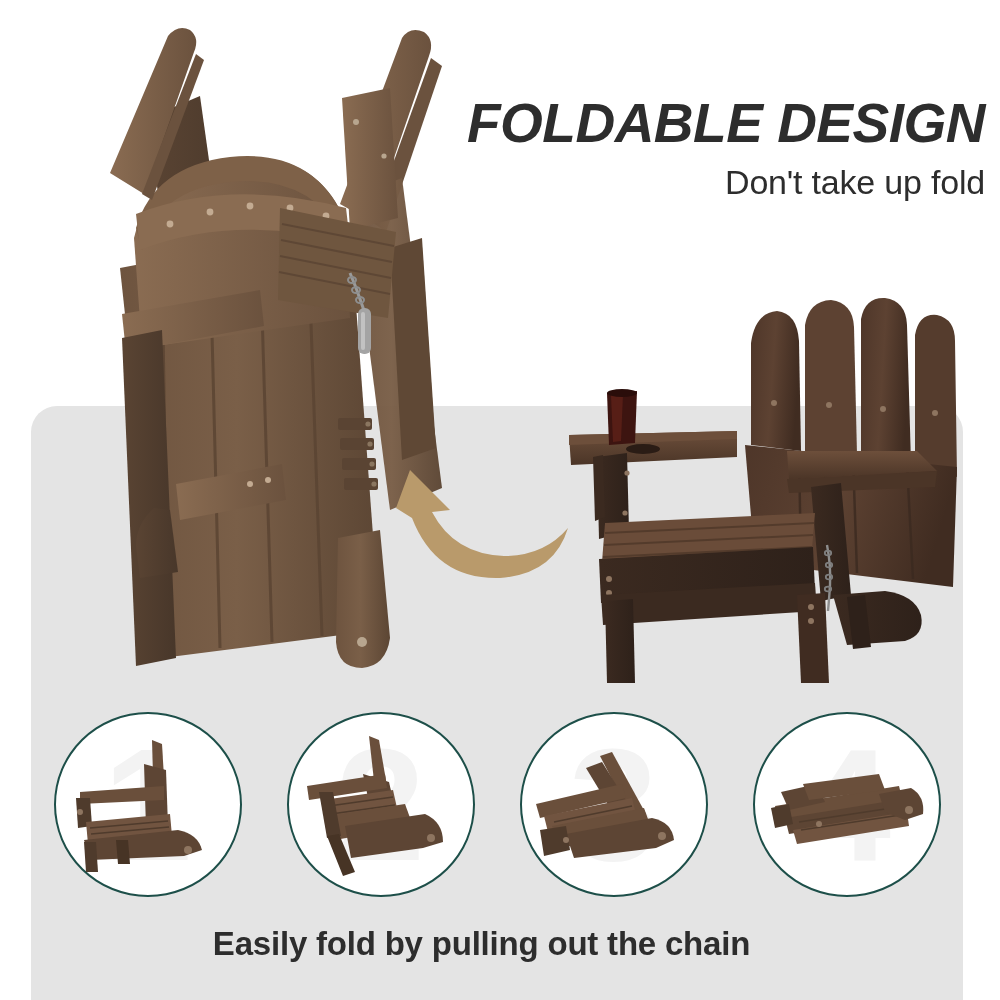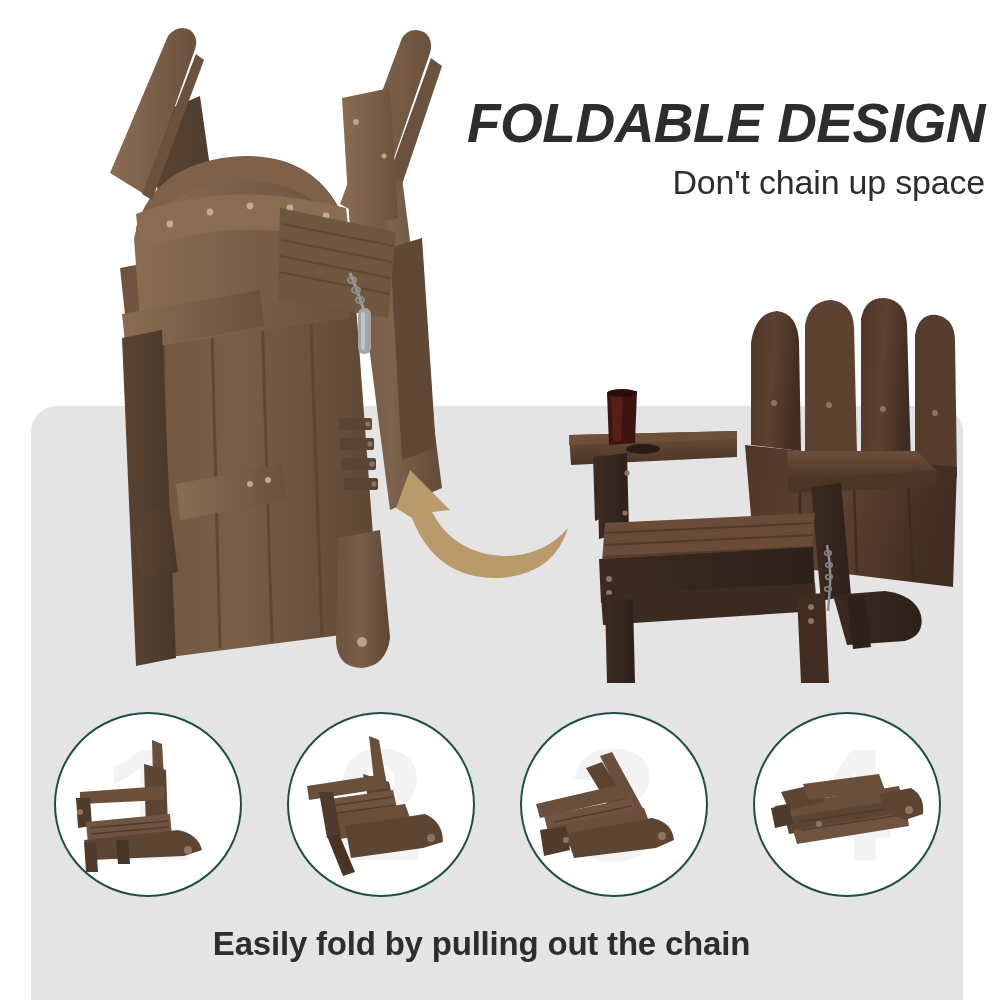--- a/index.html
+++ b/index.html
@@ -295,21 +295,21 @@
                Q62 102 112 104
                Q152 104 176 76
                Q162 122 108 126
                Q44 128 20 66
                L4 56 Z" fill="#b99a6b"></path>
     </svg>
   </div>
 
   <div class="headline">
     <h1>FOLDABLE DESIGN</h1>
-    <h2>Don't chain up space</h2>
+    <h2>Don't take up fold</h2>
   </div>
 
   <div class="steps">
 
     <div class="step">
       <div class="disc"></div>
       <div class="wm">1</div>
       <div class="thumb">
         <svg viewBox="0 0 176 150">
           <g fill="#6a4f3b">

